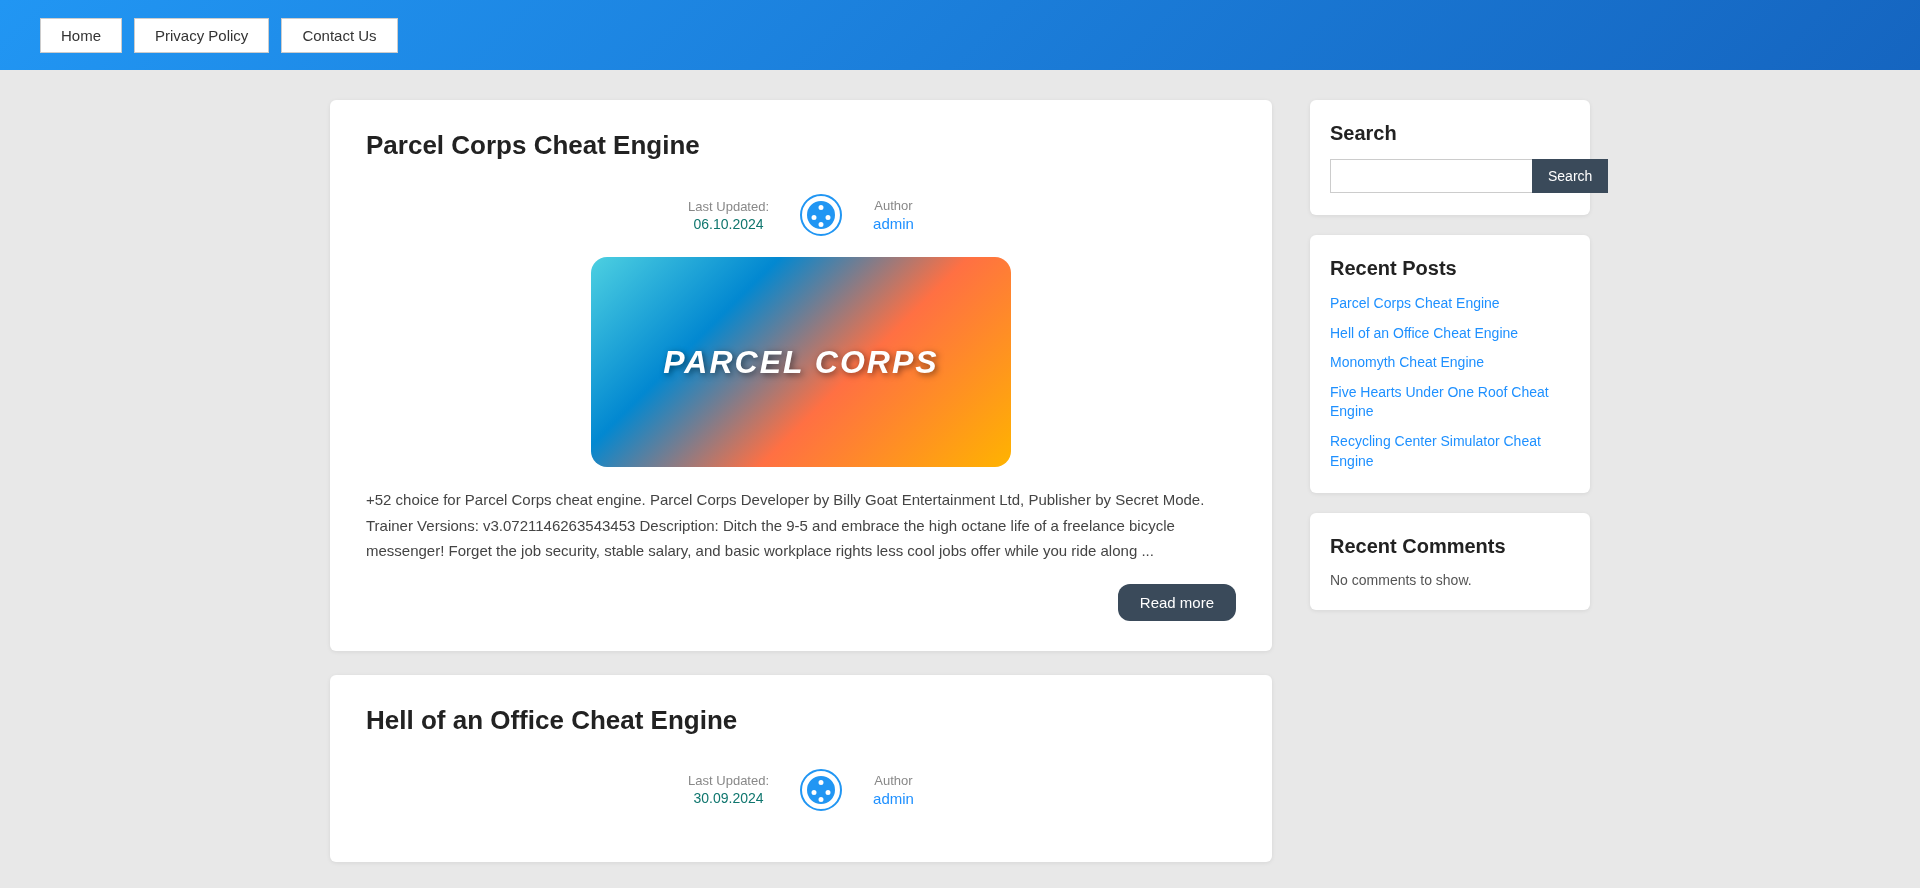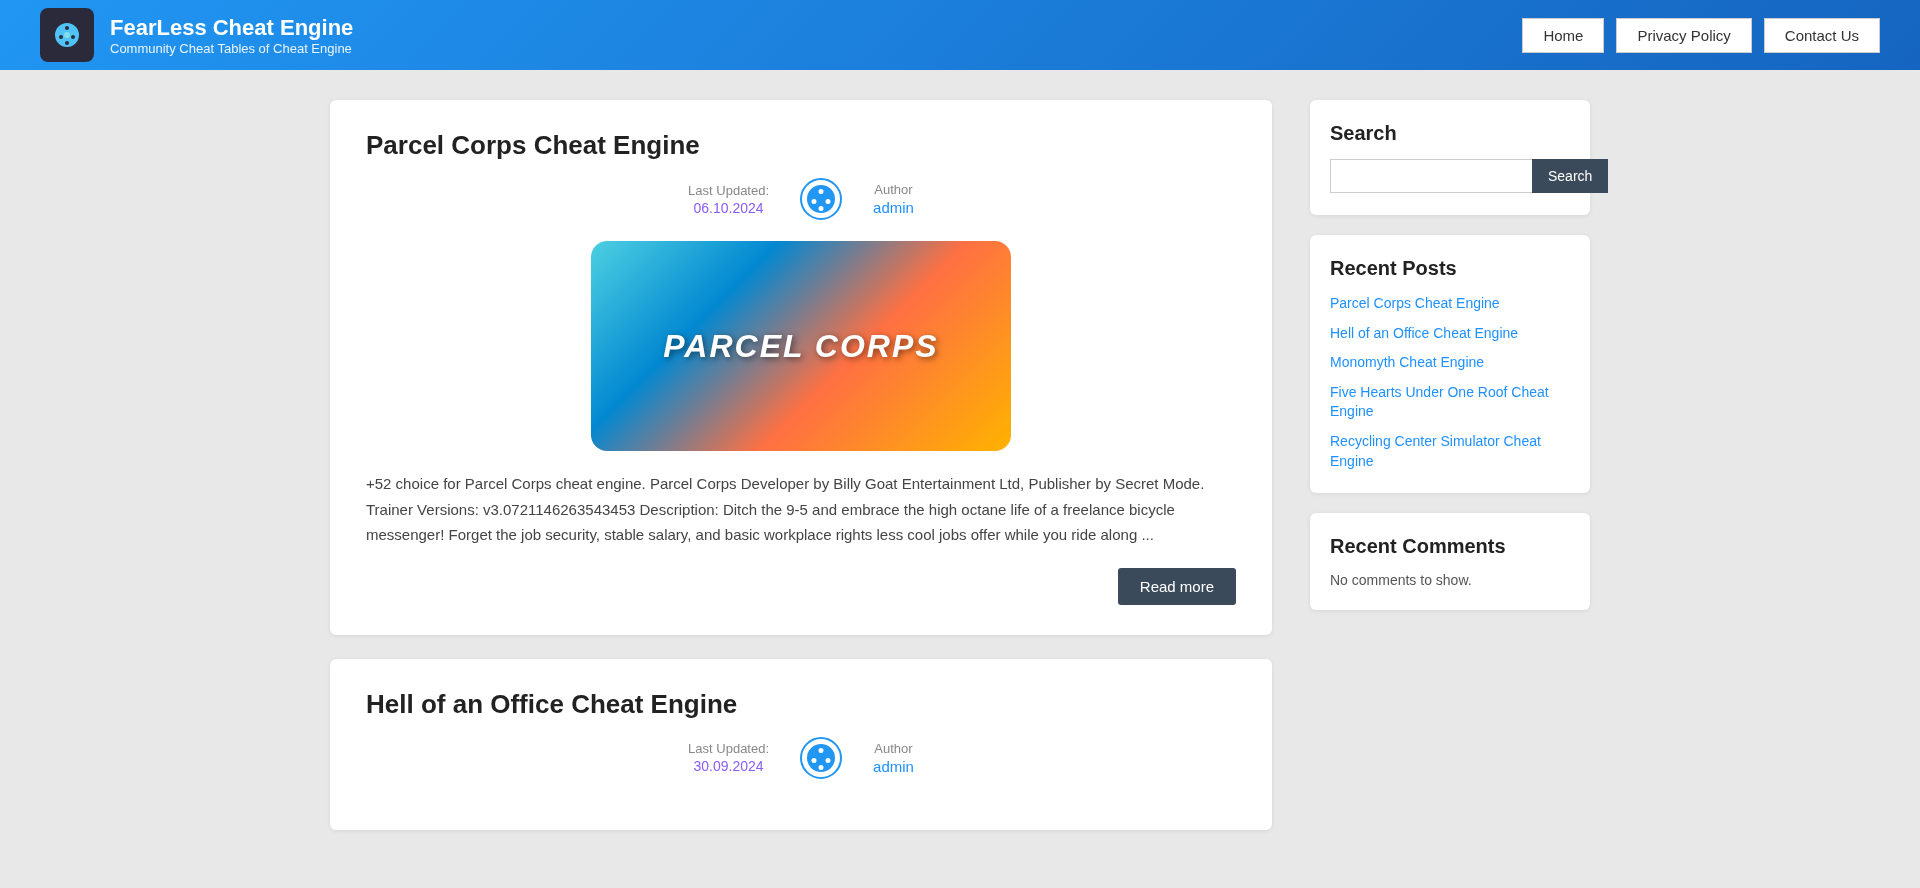--- a/index.html
+++ b/index.html
@@ -77,30 +77,31 @@
       font-weight: bold;
       color: #222;
       margin-bottom: 16px;
     }
     .post-meta {
       display: flex;
       align-items: center;
       justify-content: center;
       gap: 30px;
       margin-bottom: 20px;
+      margin-top: 32px;
     }
     .post-meta-item {
       display: flex;
       flex-direction: column;
       align-items: center;
       font-size: 13px;
       color: #555;
     }
     .post-meta-item .meta-label { color: #888; margin-bottom: 2px; }
-    .post-meta-item .meta-value { font-size: 14px; color: #8b5cf6; }
+    .post-meta-item .meta-value { font-size: 14px; color: #0f766e; }
     .meta-icon {
       width: 44px;
       height: 44px;
       color: #2196F3;
       font-size: 30px;
       display: flex;
       align-items: center;
       justify-content: center;
     }
     .author-link { color: #1e90ff; text-decoration: none; font-size: 15px; }
@@ -136,21 +137,21 @@
       line-height: 1.7;
       margin-bottom: 20px;
     }
     .read-more-btn {
       float: right;
       background: #3a4a5a;
       color: #fff;
       border: none;
       padding: 10px 22px;
       font-size: 15px;
-      border-radius: 3px;
+      border-radius: 12px;
       cursor: pointer;
     }
     .clearfix::after { content: ''; display: table; clear: both; }
 
     
     .sidebar {
       width: 280px;
       flex-shrink: 0;
       display: flex;
       flex-direction: column;
@@ -201,33 +202,20 @@
     }
     .no-comments {
       font-size: 14px;
       color: #555;
     }
   </style>
 </head>
 <body>
 
 <header class="header">
-  <div class="header-left">
-    <div class="logo-icon">
-      <svg viewBox="0 0 36 36" fill="none" xmlns="http://www.w3.org/2000/svg">
-        <rect width="36" height="36" rx="4" fill="#2a2a3a"></rect>
-        <path d="M18 6a12 12 0 100 24A12 12 0 0018 6zm0 3a2 2 0 110 4 2 2 0 010-4zm-6 9a2 2 0 110 4 2 2 0 010-4zm12 0a2 2 0 110 4 2 2 0 010-4zm-6 6a2 2 0 110 4 2 2 0 010-4z" fill="#4fc3f7"></path>
-        <circle cx="18" cy="18" r="3" fill="#80deea"></circle>
-      </svg>
-    </div>
-    <div class="header-title">
-      <h1>FearLess Cheat Engine</h1>
-      <p>Community Cheat Tables of Cheat Engine</p>
-    </div>
-  </div>
   <nav class="header-nav">
     <button class="nav-btn">Home</button>
     <button class="nav-btn">Privacy Policy</button>
     <button class="nav-btn">Contact Us</button>
   </nav>
 </header>
 
 <div class="main-container">
 
   <main class="content-area">

